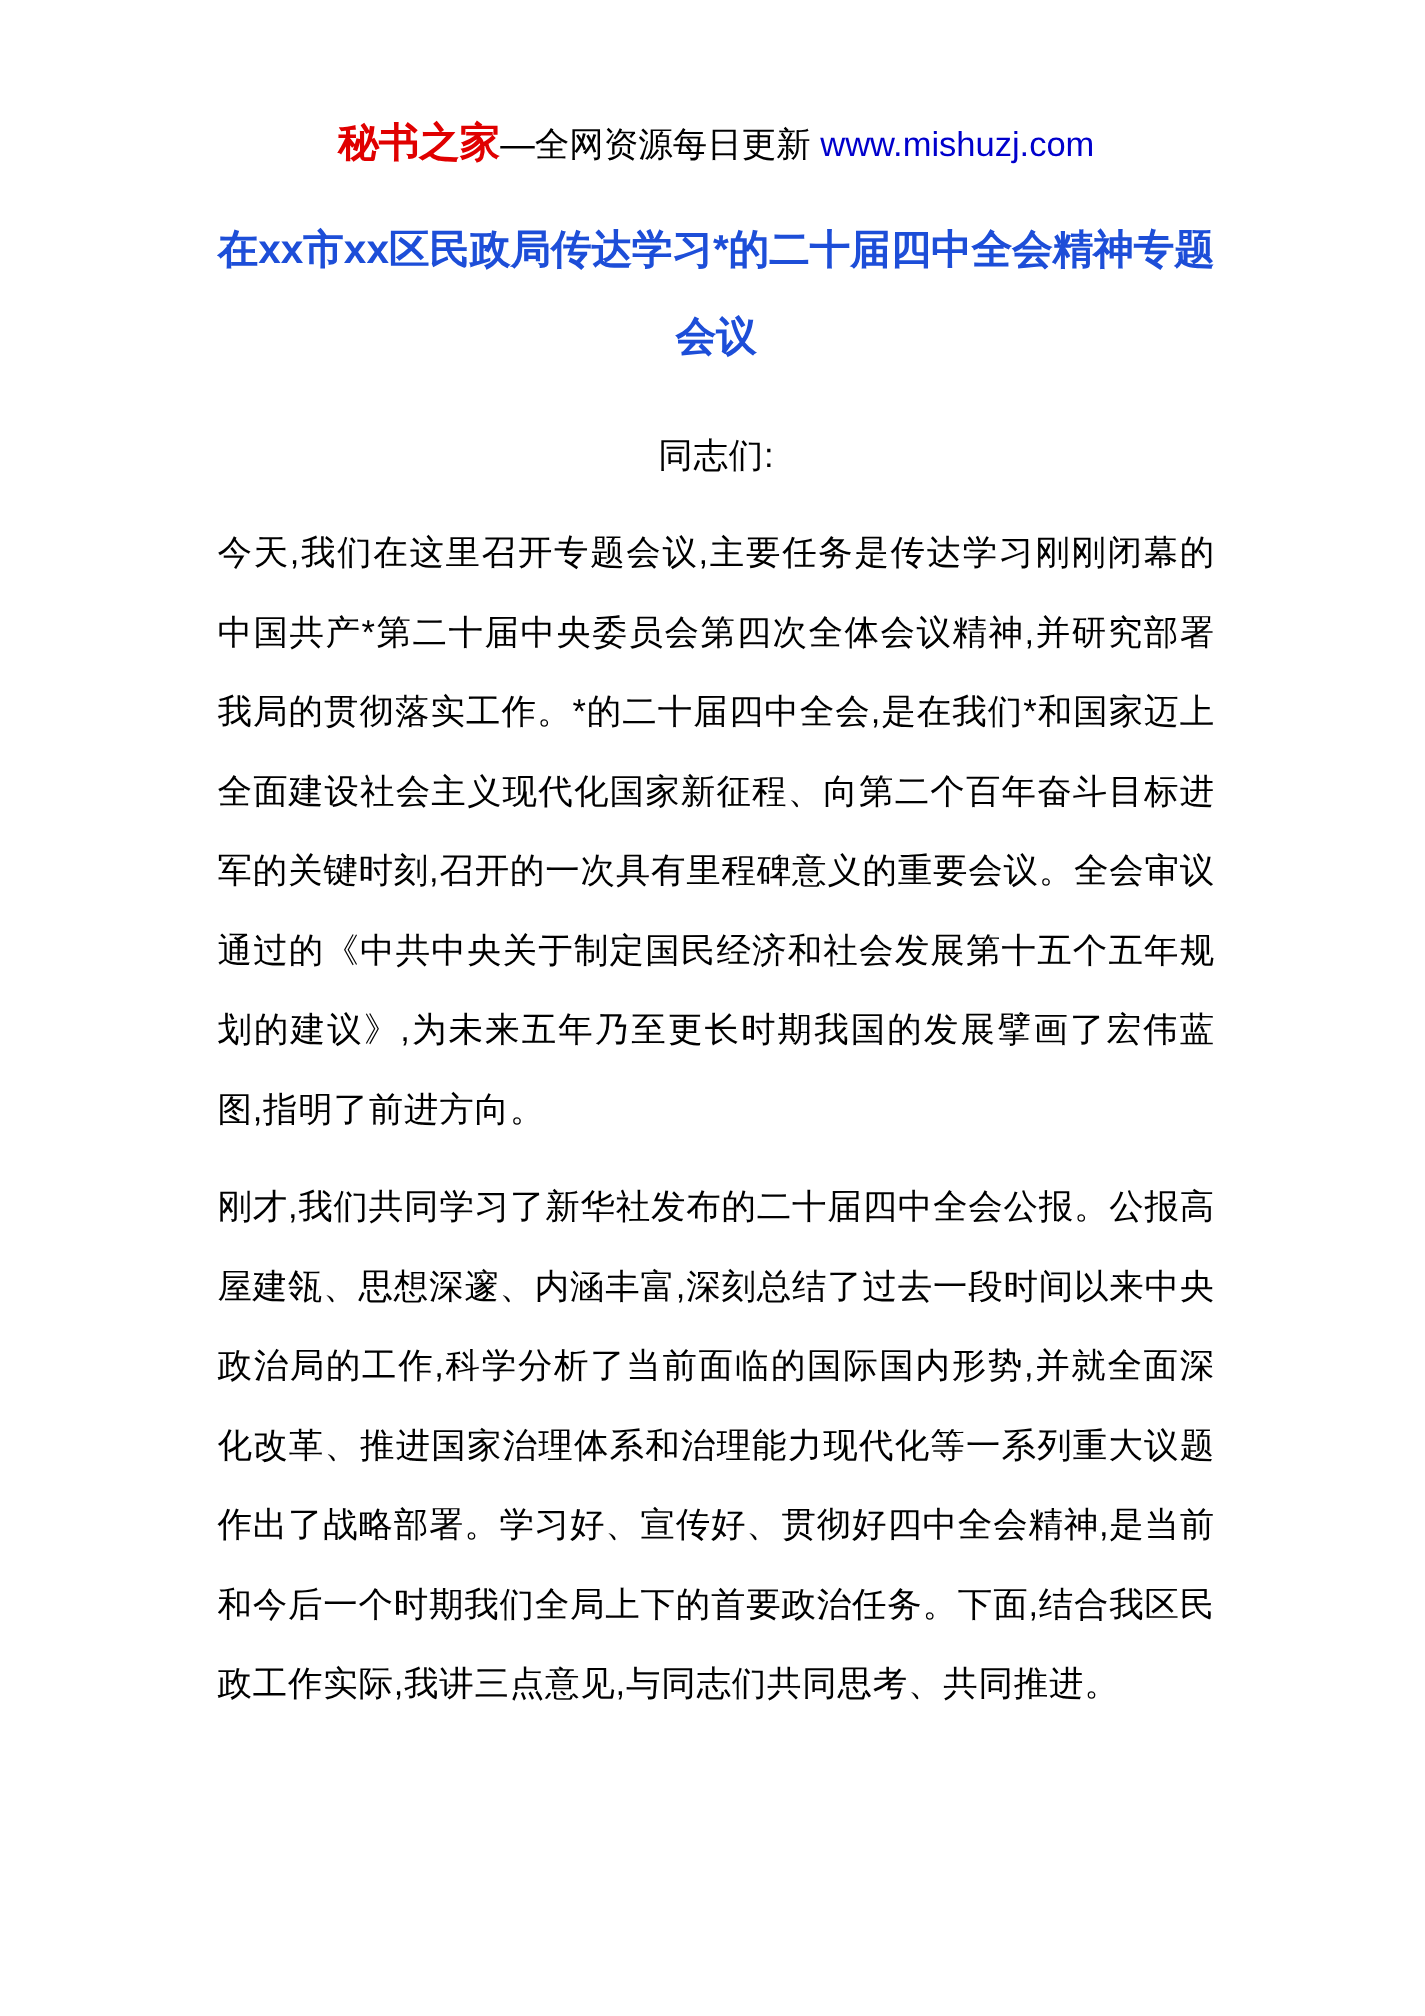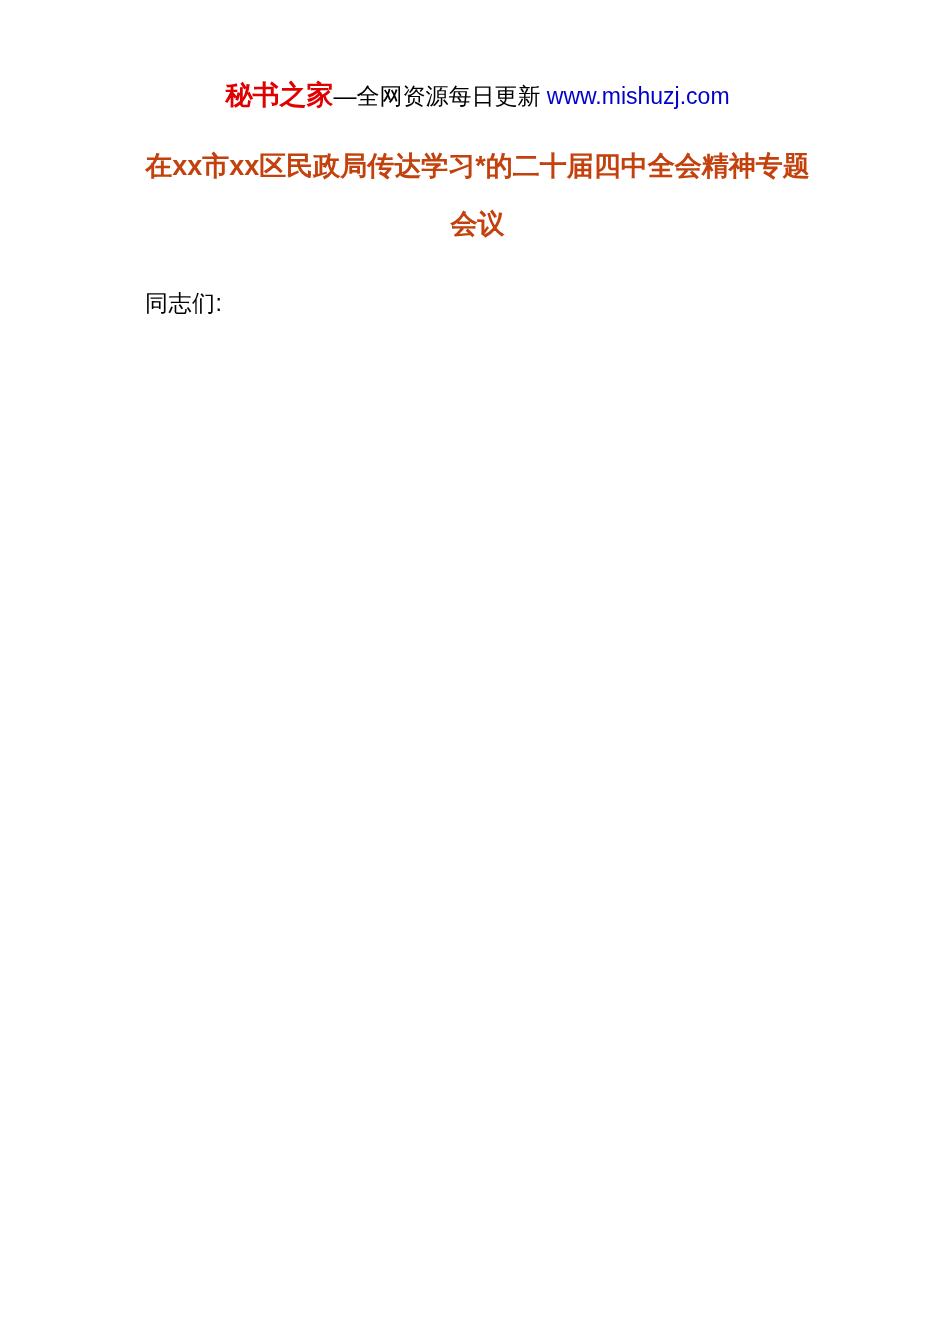--- a/index.html
+++ b/index.html
@@ -41,52 +41,54 @@
     color: #0000cc;
     font-size: 23px;
     cursor: pointer;
   }
   .doc-title {
     margin: 0 0 24px 0;
     text-align: center;
     font-weight: bold;
     font-size: 27px;
     line-height: 58px;
-    color: #c2410c;
+    color: #1d4ed8;
   }
   .title-line {
     display: block;
   }
   .para {
     margin: 0 0 12px 0;
     font-size: 23px;
     line-height: 53px;
     text-align: justify;
     text-justify: inter-ideograph;
     color: #000000;
     letter-spacing: 0.5px;
   }
   .salutation {
-    text-align: left;
+    text-align: center;
   }
   .section-heading {
     font-weight: bold;
     text-align: left;
     margin-top: 4px;
   }
 </style>
 </head>
 <body>
 
 <div class="page">
 
   <div class="site-header"><span class="brand">秘书之家</span><span class="tagline">—全网资源每日更新 </span><span class="url">www.mishuzj.com</span></div>
 
   <h1 class="doc-title">
     <span class="title-line">在xx市xx区民政局传达学习*的二十届四中全会精神专题会议</span>
   </h1>
 
   <p class="para salutation">同志们:</p>
 
+  <p class="para">今天,我们在这里召开专题会议,主要任务是传达学习刚刚闭幕的中国共产*第二十届中央委员会第四次全体会议精神,并研究部署我局的贯彻落实工作。*的二十届四中全会,是在我们*和国家迈上全面建设社会主义现代化国家新征程、向第二个百年奋斗目标进军的关键时刻,召开的一次具有里程碑意义的重要会议。全会审议通过的《中共中央关于制定国民经济和社会发展第十五个五年规划的建议》,为未来五年乃至更长时期我国的发展擘画了宏伟蓝图,指明了前进方向。</p>
 
+  <p class="para">刚才,我们共同学习了新华社发布的二十届四中全会公报。公报高屋建瓴、思想深邃、内涵丰富,深刻总结了过去一段时间以来中央政治局的工作,科学分析了当前面临的国际国内形势,并就全面深化改革、推进国家治理体系和治理能力现代化等一系列重大议题作出了战略部署。学习好、宣传好、贯彻好四中全会精神,是当前和今后一个时期我们全局上下的首要政治任务。下面,结合我区民政工作实际,我讲三点意见,与同志们共同思考、共同推进。</p>
 
 
 </div>
 
 </body></html>

